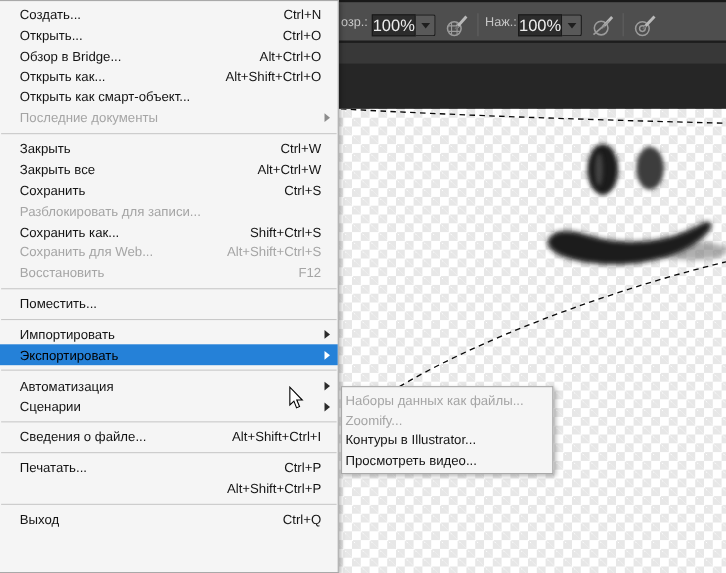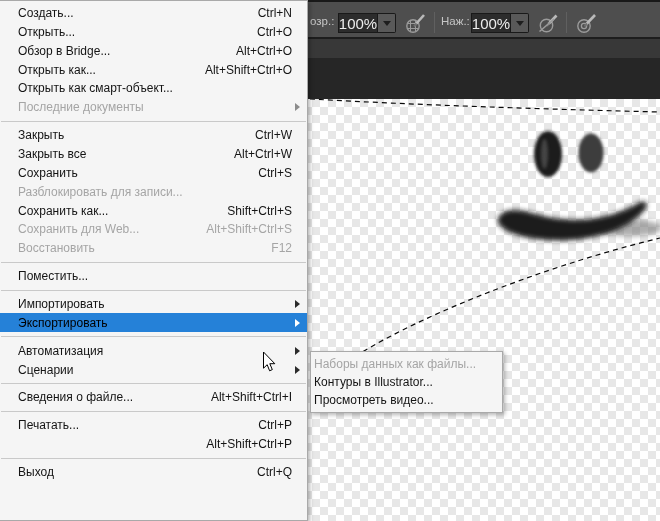--- a/index.html
+++ b/index.html
@@ -213,20 +213,23 @@
   <div class="mi">
       <span>Выход</span>
       <span class="sc">Ctrl+Q</span>
     </div>
 </div>
 
 <div class="submenu">
   <div class="smi dis">
       <span>Наборы данных как файлы...</span>
     </div>
+  <div class="smi dis">
+      <span>Zoomify...</span>
+    </div>
   <div class="smi">
       <span>Контуры в Illustrator...</span>
     </div>
   <div class="smi">
       <span>Просмотреть видео...</span>
     </div>
 </div>
 
 <svg class="cursor" width="15" height="23" viewBox="0 0 15 23">
   <path d="M1.5 1 L1.5 17.2 L5.2 13.7 L7.6 19.8 L10.3 18.6 L7.8 12.7 L12.8 12.7 Z" fill="#ffffff" stroke="#000000" stroke-width="1"></path>

